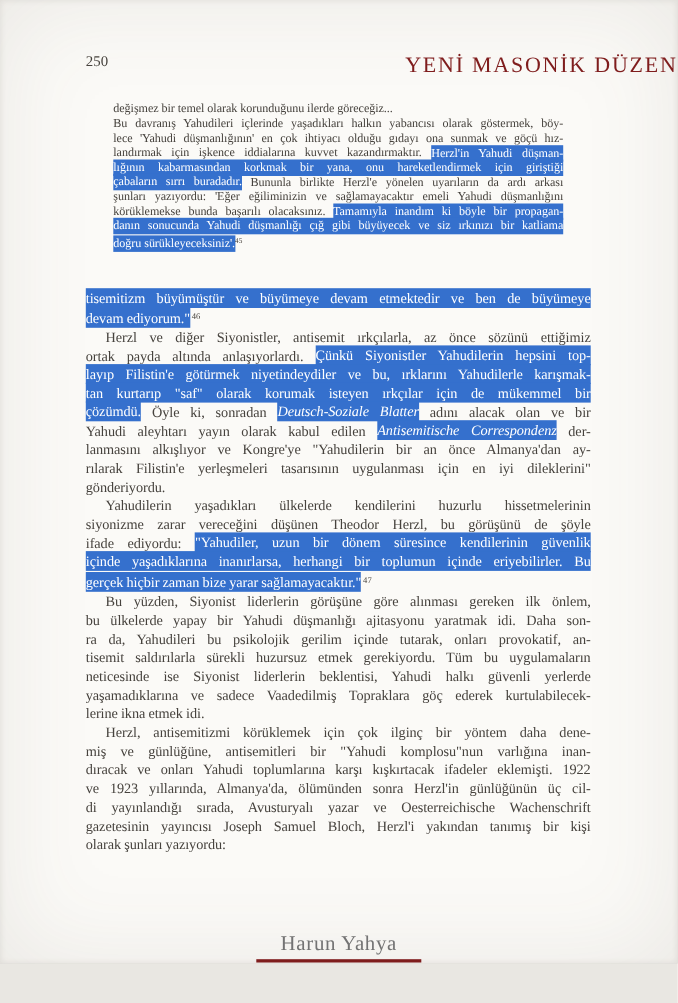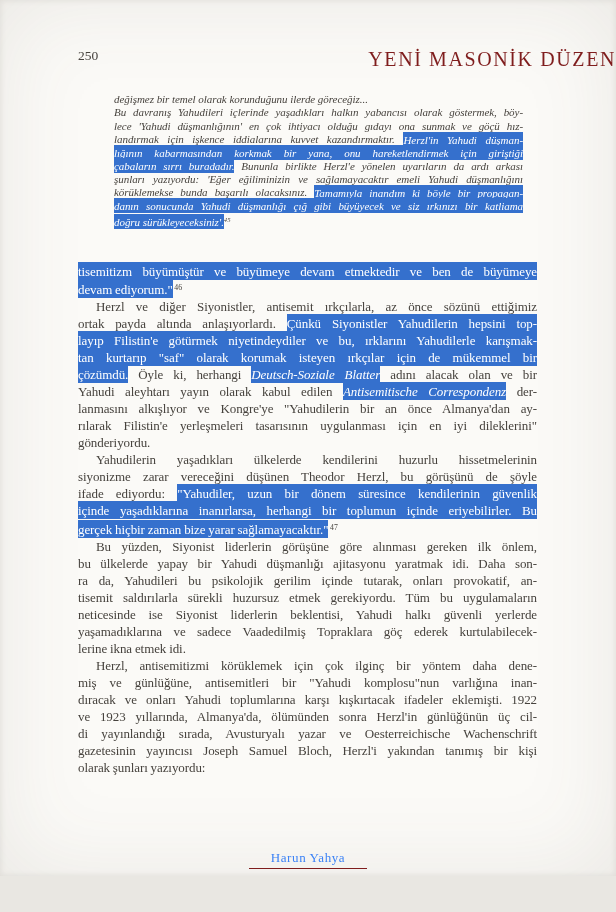--- a/index.html
+++ b/index.html
@@ -9,38 +9,38 @@
     background:var(--pagebg,#fbfaf7);
     box-shadow:inset 0 0 90px rgba(88,80,66,.10), inset 0 0 6px rgba(88,80,66,.12);
     font-family:"Liberation Serif","DejaVu Serif",serif;
     color:var(--ink,#46423d);
     overflow:hidden;
   }
   .header-row{position:absolute;top:48px;left:0;width:100%;height:18px;}
   .page-number{position:absolute;left:78px;top:0;font-size:13.5px;color:var(--ink);}
   .running-title{width:100%;text-align:right;font-size:20px;letter-spacing:1.6px;color:#7f1d1d;}
   .quote-block{
-    position:absolute;top:93px;left:114px;width:409px;
-    font-size:11px;line-height:13.35px;letter-spacing:-0.05px;font-style:italic;
+    position:absolute;top:93px;left:103px;width:409px;
+    font-size:11px;line-height:13.35px;letter-spacing:-0.05px;
   }
   .body-block{
     position:absolute;top:262px;left:78px;width:459px;
     font-size:13px;line-height:17px;letter-spacing:-0.08px;word-spacing:-0.3px;
   }
   .line{text-align:justify;text-align-last:justify;overflow:visible;}
   .line.last{text-align-last:left;}
   .line.indent{text-indent:18px;}
   .rn{}
   .rh,.rih{background:var(--hl,#3570cd);color:var(--hlt,#ffffff);padding:1.5px 0;margin-top:28px;}
   .ri,.rih{font-style:italic;}
   .rsup{font-size:0.6em;vertical-align:0.5em;letter-spacing:0;}
   .footer-row{position:absolute;top:848px;left:0;width:100%;text-align:center;}
   .footer-author{
-    display:inline-block;font-size:13px;letter-spacing:0.6px;color:#3b82f6;
-    border-bottom:1px solid #7f1d1d;padding:0 22px 2px 22px;
+    display:inline-block;font-size:19px;letter-spacing:0.6px;color:#737373;
+    border-bottom:3px solid #7f1d1d;padding:0 22px 2px 22px;
   }
 </style>
 </head>
 <body>
 
 <div class="page" style="--hl: #3570cd; --hlt: #ffffff; --ink: #46423d; --pagebg: #fbfaf7;">
   <div class="header-row">
     <span class="page-number">250</span>
     <div class="running-title">YENİ MASONİK DÜZEN</div>
   </div>
@@ -61,21 +61,21 @@
   <div class="body-block">
       <div>
         <div class="line"><span class="rh">tisemitizm büyümüştür ve büyümeye devam etmektedir ve ben de büyümeye</span></div>
         <div class="line last"><span class="rh">devam ediyorum."</span><span class="rsup"> 46</span></div>
       </div>
       <div>
         <div class="line indent"><span class="rn">Herzl ve diğer Siyonistler, antisemit ırkçılarla, az önce sözünü ettiğimiz</span></div>
         <div class="line"><span class="rn">ortak payda altında anlaşıyorlardı. </span><span class="rh">Çünkü Siyonistler Yahudilerin hepsini top-</span></div>
         <div class="line"><span class="rh">layıp Filistin'e götürmek niyetindeydiler ve bu, ırklarını Yahudilerle karışmak-</span></div>
         <div class="line"><span class="rh">tan kurtarıp "saf" olarak korumak isteyen ırkçılar için de mükemmel bir</span></div>
-        <div class="line"><span class="rh">çözümdü.</span><span class="rn"> Öyle ki, herhangi </span><span class="rih">Deutsch-Soziale Blatter</span><span class="rn"> adını alacak olan ve bir</span></div>
+        <div class="line"><span class="rh">çözümdü.</span><span class="rn"> Öyle ki, sonradan </span><span class="rih">Deutsch-Soziale Blatter</span><span class="rn"> adını alacak olan ve bir</span></div>
         <div class="line"><span class="rn">Yahudi aleyhtarı yayın olarak kabul edilen </span><span class="rih">Antisemitische Correspondenz</span><span class="rn"> der-</span></div>
         <div class="line"><span class="rn">lanmasını alkışlıyor ve Kongre'ye "Yahudilerin bir an önce Almanya'dan ay-</span></div>
         <div class="line"><span class="rn">rılarak Filistin'e yerleşmeleri tasarısının uygulanması için en iyi dileklerini"</span></div>
         <div class="line last"><span class="rn">gönderiyordu.</span></div>
       </div>
       <div>
         <div class="line indent"><span class="rn">Yahudilerin yaşadıkları ülkelerde kendilerini huzurlu hissetmelerinin</span></div>
         <div class="line"><span class="rn">siyonizme zarar vereceğini düşünen Theodor Herzl, bu görüşünü de şöyle</span></div>
         <div class="line"><span class="rn">ifade ediyordu: </span><span class="rh">"Yahudiler, uzun bir dönem süresince kendilerinin güvenlik</span></div>
         <div class="line"><span class="rh">içinde yaşadıklarına inanırlarsa, herhangi bir toplumun içinde eriyebilirler. Bu</span></div>

